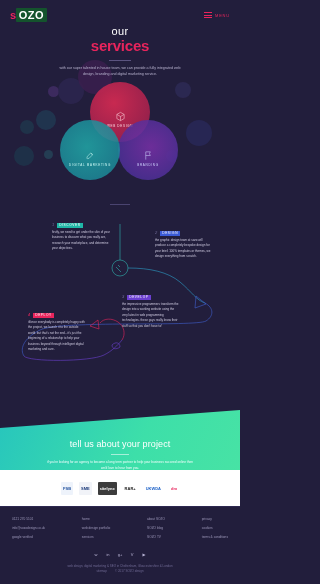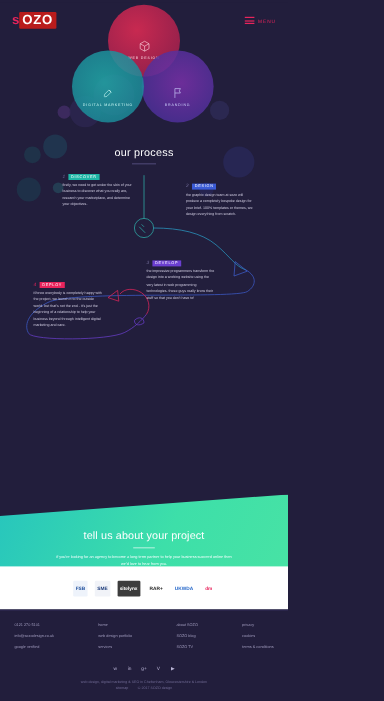--- a/index.html
+++ b/index.html
@@ -13,21 +13,21 @@
 
   
   .header {
     position: absolute; top: 0; left: 0; width: 240px; height: 30px;
     display: flex; align-items: center; justify-content: space-between;
     padding: 0 10px; z-index: 40;
   }
   .logo { display: flex; align-items: center; font-size: 11px; font-weight: bold; letter-spacing: -0.5px; }
   .logo-mark { color: #e8245c; font-weight: bold; }
   .logo-text {
-    color: #ffffff; background: #b91c1c; padding: 1px 3px;
+    color: #ffffff; background: #14532d; padding: 1px 3px;
     border-radius: 1px; letter-spacing: 0.5px;
   }
   .menu-btn { display: flex; align-items: center; gap: 3px; cursor: pointer; }
   .burger { display: flex; flex-direction: column; gap: 1.5px; }
   .burger span { display: block; width: 8px; height: 1px; background: #e8245c; }
   .menu-label { color: #e8245c; font-size: 4px; letter-spacing: 0.8px; text-transform: uppercase; }
 
   
   .hero { position: relative; padding-top: 26px; text-align: center; z-index: 20; }
   .hero-our { color: #ffffff; font-size: 11px; letter-spacing: 0.3px; line-height: 1; }
@@ -145,20 +145,26 @@
   <div class="bokeh" style="left:36px;top:110px;width:20px;height:20px;background:#203a52;opacity:.8;"></div>
   <div class="bokeh" style="left:20px;top:120px;width:14px;height:14px;background:#1e3a4e;opacity:.7;"></div>
   <div class="bokeh" style="left:14px;top:146px;width:20px;height:20px;background:#1d3b4f;opacity:.65;"></div>
   <div class="bokeh" style="left:44px;top:150px;width:9px;height:9px;background:#254a5c;opacity:.7;"></div>
   <div class="bokeh" style="left:58px;top:78px;width:26px;height:26px;background:#2d2550;opacity:.8;"></div>
   <div class="bokeh" style="left:175px;top:82px;width:16px;height:16px;background:#2e2a56;opacity:.8;"></div>
   <div class="bokeh" style="left:186px;top:120px;width:26px;height:26px;background:#2a2a5c;opacity:.7;"></div>
   <div class="bokeh" style="left:166px;top:150px;width:12px;height:12px;background:#272454;opacity:.8;"></div>
   <div class="bokeh" style="left:78px;top:60px;width:34px;height:34px;background:#3a1f4e;opacity:.85;"></div>
 
+  <div class="hero">
+    <div class="hero-our">our</div>
+    <div class="hero-services">services</div>
+    <div class="hero-rule"></div>
+    <div class="hero-desc">with our super talented in house team, we can provide a fully integrated web design, branding and digital marketing service.</div>
+  </div>
 
   <div class="venn-wrap">
     <div class="venn-circle c-web">
       <svg class="venn-icon" viewBox="0 0 24 24" fill="none" stroke="#ffd9e2" stroke-width="1.2">
         <path d="M12 3l8 4.5v9L12 21l-8-4.5v-9L12 3z"></path>
           <path d="M4 7.5l8 4.5 8-4.5M12 12v9"></path>
       </svg>
       <div class="venn-label">web design</div>
     </div>
     <div class="venn-circle c-brand">
@@ -171,21 +177,20 @@
     <div class="venn-circle c-dm">
       <svg class="venn-icon" viewBox="0 0 24 24" fill="none" stroke="#ccfaf6" stroke-width="1.2">
         <path d="M5 19l4-1 7-7a4 4 0 00-4-4l-7 7-1 4z"></path>
           <path d="M13 7l4 4"></path>
       </svg>
       <div class="venn-label dm">digital marketing</div>
     </div>
   </div>
 
   <div class="process">
-    <div class="proc-title">our process</div>
     <div class="proc-rule"></div>
 
     <svg class="path-svg" viewBox="0 0 240 200" fill="none">
       <path d="M120 34 L120 70" stroke="#2fb4ae" stroke-width="0.6"></path>
       <circle cx="120" cy="78" r="8" stroke="#2fb4ae" stroke-width="0.6" fill="none"></circle>
       <path d="M9 13l5 5M11 11l2 2" stroke="#2fb4ae" stroke-width="0.6" transform="translate(107,64)"></path>
       <path d="M128 78 C150 78 168 82 180 92 C192 102 196 110 205 113" stroke="#2b9fc9" stroke-width="0.6"></path>
       <path d="M205 113 C214 118 214 126 206 131 C196 137 60 130 40 140 C22 149 20 160 24 166" stroke="#3f5fd0" stroke-width="0.6"></path>
       <path d="M24 166 C28 172 90 172 104 165 C112 161 118 155 122 150" stroke="#6b3fd0" stroke-width="0.6"></path>
       <path d="M122 150 C126 144 124 136 118 132 C112 128 104 128 100 133" stroke="#e8245c" stroke-width="0.6"></path>

